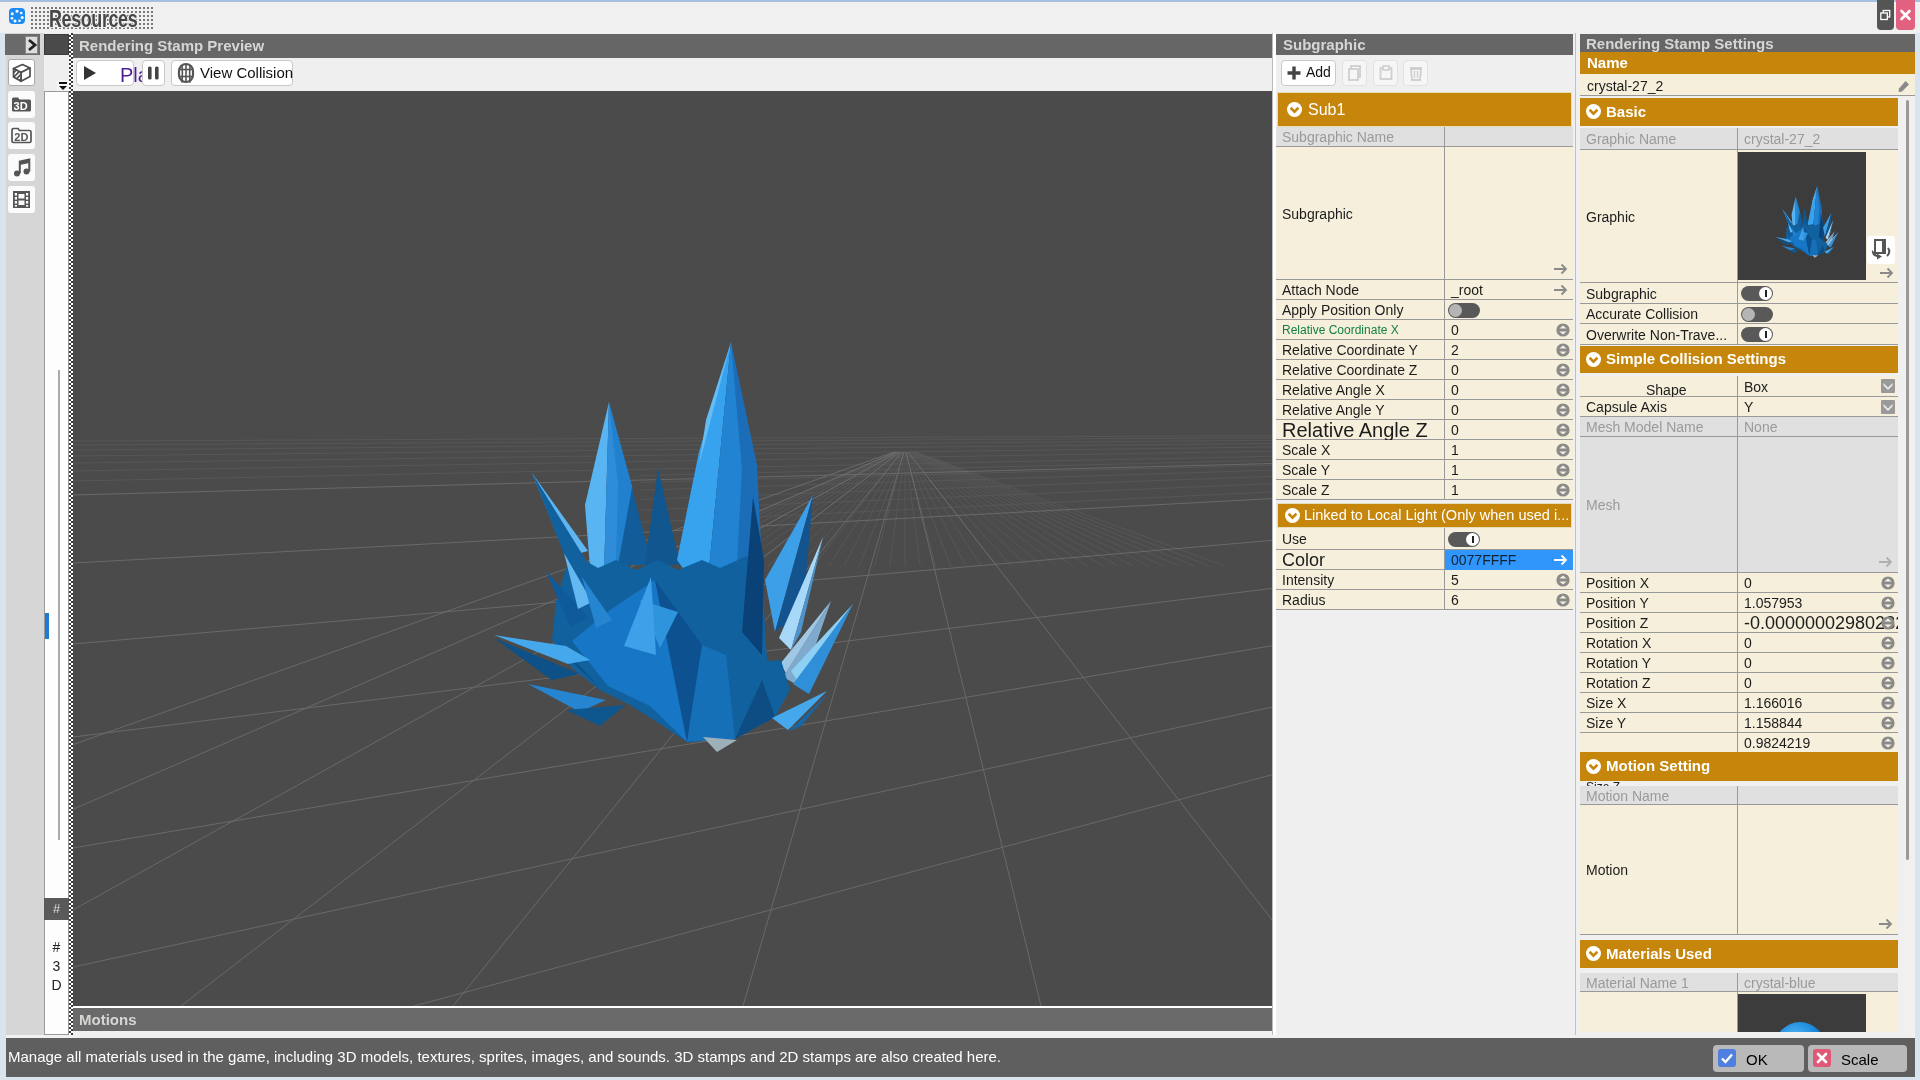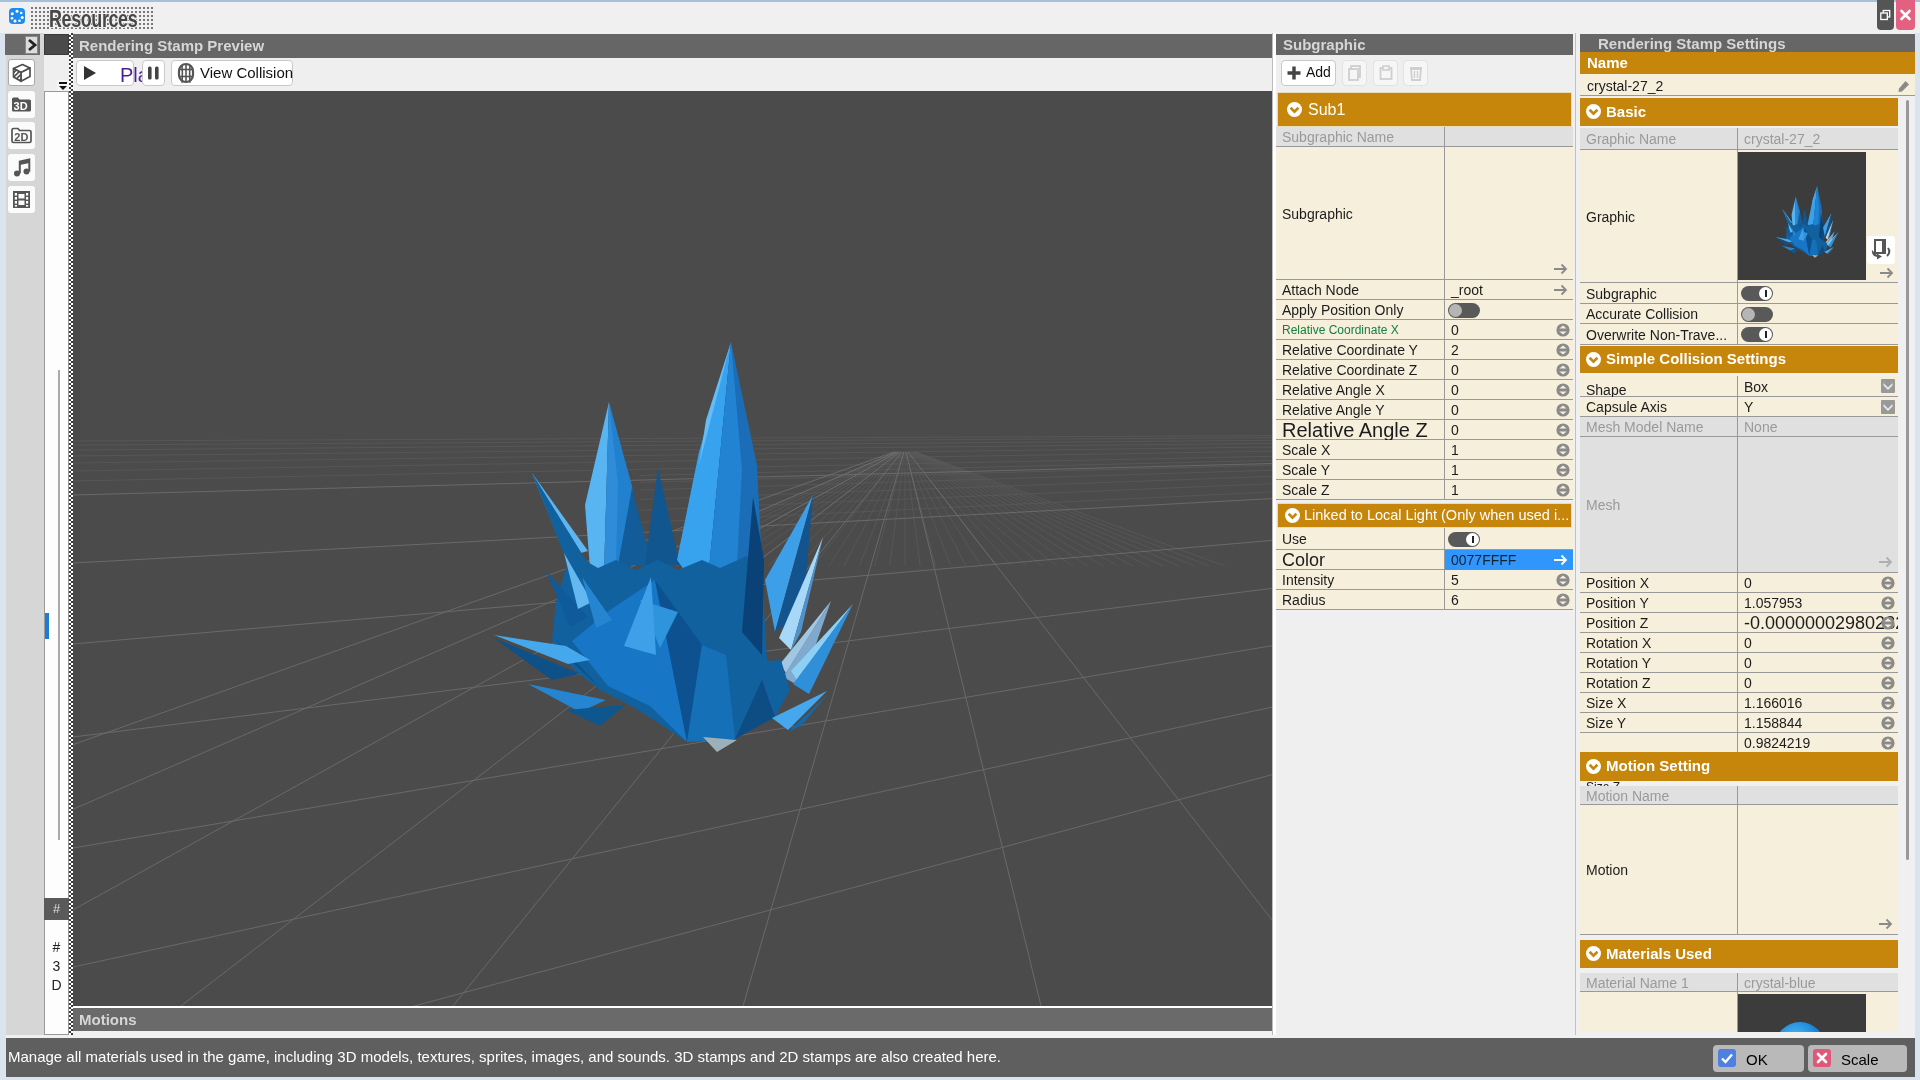--- a/index.html
+++ b/index.html
@@ -421,21 +421,21 @@
 <div class="abs" style="left:1444px;top:590px;width:129px;height:20px;background:#f5efdb;border-bottom:1px solid #999;border-left:1px solid #999;"></div>
 <div class="abs" style="left:1282px;top:590px;width:160px;height:20px;font-size:14px;color:#1c1c1c;display:flex;align-items:center;">Radius</div>
 <div class="abs" style="left:1451px;top:590px;height:20px;font-size:14px;color:#1c1c1c;display:flex;align-items:center;">6</div>
 <svg class="abs" style="left:1556px;top:593px;" width="14" height="14" viewBox="0 0 14 14">
     <circle cx="7" cy="7" r="6.6" fill="#8a8a8a"></circle>
     <path d="M3.4 5.6 L7 2.6 L10.6 5.6 Z" fill="#f5efdb"></path>
     <path d="M3.4 8.4 L7 11.4 L10.6 8.4 Z" fill="#f5efdb"></path>
     <rect x="2.6" y="6.1" width="8.8" height="1.8" fill="#8a8a8a"></rect>
   </svg>
 <div class="abs" style="left:1276px;top:611px;width:297px;height:424px;background:#efefef;"></div>
-<div class="abs hdr" style="left:1580px;top:34px;width:335px;height:20px;line-height:20px;padding-left:18px;">Rendering Stamp Settings</div>
+<div class="abs hdr" style="left:1580px;top:34px;width:335px;height:20px;line-height:20px;padding-left:6px;">Rendering Stamp Settings</div>
 <div class="abs" style="left:1580px;top:52px;width:335px;height:22px;background:#c6860b;color:#fff;font-size:15px;font-weight:bold;line-height:22px;padding-left:7px;">Name</div>
 <div class="abs" style="left:1580px;top:74px;width:335px;height:22px;background:#f5efdb;border-bottom:1px solid #999;"></div>
 <div class="abs" style="left:1587px;top:78px;font-size:14px;color:#1c1c1c;">crystal-27_2</div>
 <svg class="abs" style="left:1896px;top:79px;" width="15" height="15" viewBox="0 0 15 15">
     <path d="M9.5 2 L13 5.5 L6 12.5 L2.5 13 L3 9.5 Z" fill="#8a8a8a"></path>
   </svg>
 <div class="abs" style="left:1580px;top:98px;width:318px;height:28px;background:#c6860b;"></div>
 <svg class="abs" style="left:1586px;top:104px;" width="15" height="15" viewBox="0 0 15 15">
     <circle cx="7.5" cy="7.5" r="7.5" fill="#fff"></circle>
     <path d="M3.6 5.8 L7.5 9.6 L11.4 5.8" stroke="#c6860b" stroke-width="2.6" fill="none"></path>
@@ -480,21 +480,21 @@
 <div class="abs" style="left:1759px;top:328px;width:13px;height:13px;background:#fff;border-radius:7px;"></div>
 <div class="abs" style="left:1764.5px;top:331px;width:2px;height:7px;background:#222;"></div>
 <div class="abs" style="left:1580px;top:346px;width:318px;height:27px;background:#c6860b;"></div>
 <svg class="abs" style="left:1586px;top:352px;" width="15" height="15" viewBox="0 0 15 15">
     <circle cx="7.5" cy="7.5" r="7.5" fill="#fff"></circle>
     <path d="M3.6 5.8 L7.5 9.6 L11.4 5.8" stroke="#c6860b" stroke-width="2.6" fill="none"></path>
   </svg>
 <div class="abs" style="left:1606px;top:350px;font-size:15px;font-weight:bold;color:#fff;">Simple Collision Settings</div>
 <div class="abs" style="left:1580px;top:376px;width:157px;height:21px;background:#f5efdb;border-bottom:1px solid #999;"></div>
 <div class="abs" style="left:1737px;top:376px;width:161px;height:21px;background:#f5efdb;border-bottom:1px solid #999;border-left:1px solid #999;"></div>
-<div class="abs" style="left:1586px;top:376px;width:149px;height:28px;font-size:14px;color:#1c1c1c;display:flex;align-items:center;">Shape</div>
+<div class="abs" style="left:1646px;top:376px;width:149px;height:28px;font-size:14px;color:#1c1c1c;display:flex;align-items:center;">Shape</div>
 <div class="abs" style="left:1744px;top:376px;height:21px;font-size:14px;color:#1c1c1c;display:flex;align-items:center;">Box</div>
 <svg class="abs" style="left:1881px;top:379px;" width="14" height="14" viewBox="0 0 14 14">
     <rect width="14" height="14" fill="#999" rx="1"></rect>
     <path d="M2.5 4 L7 8.5 L11.5 4 L11.5 6.5 L7 11 L2.5 6.5 Z" fill="#e8e8e8"></path>
   </svg>
 <div class="abs" style="left:1580px;top:397px;width:157px;height:20px;background:#f5efdb;border-bottom:1px solid #999;"></div>
 <div class="abs" style="left:1737px;top:397px;width:161px;height:20px;background:#f5efdb;border-bottom:1px solid #999;border-left:1px solid #999;"></div>
 <div class="abs" style="left:1586px;top:397px;width:149px;height:20px;font-size:14px;color:#1c1c1c;display:flex;align-items:center;">Capsule Axis</div>
 <div class="abs" style="left:1744px;top:397px;height:20px;font-size:14px;color:#1c1c1c;display:flex;align-items:center;">Y</div>
 <svg class="abs" style="left:1881px;top:400px;" width="14" height="14" viewBox="0 0 14 14">

